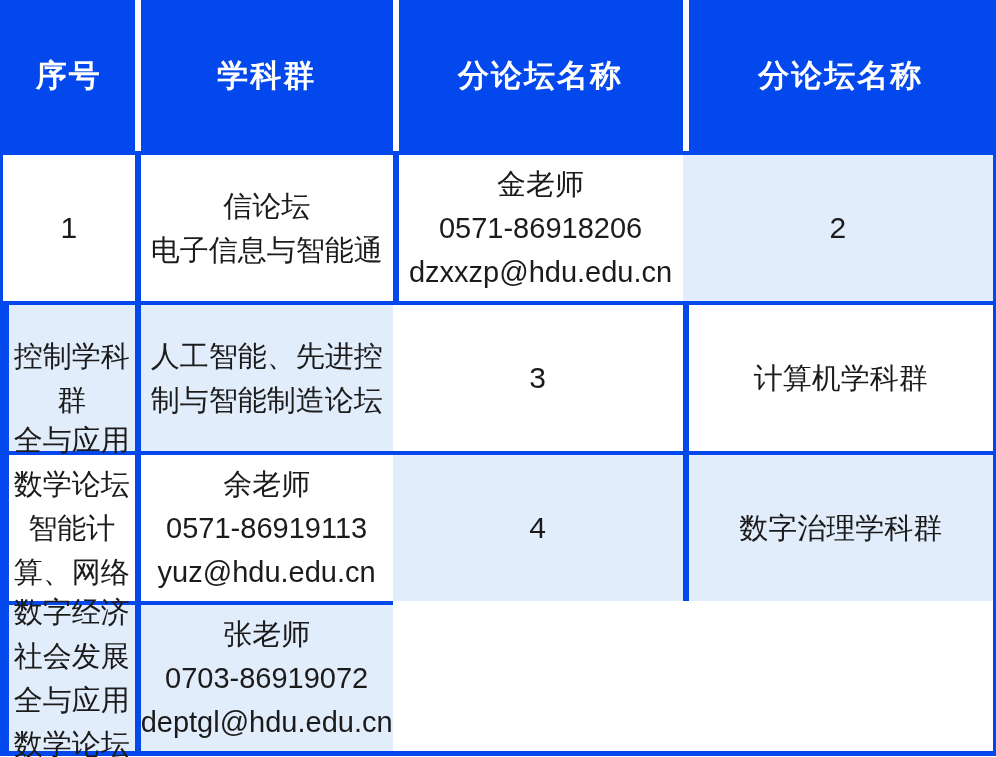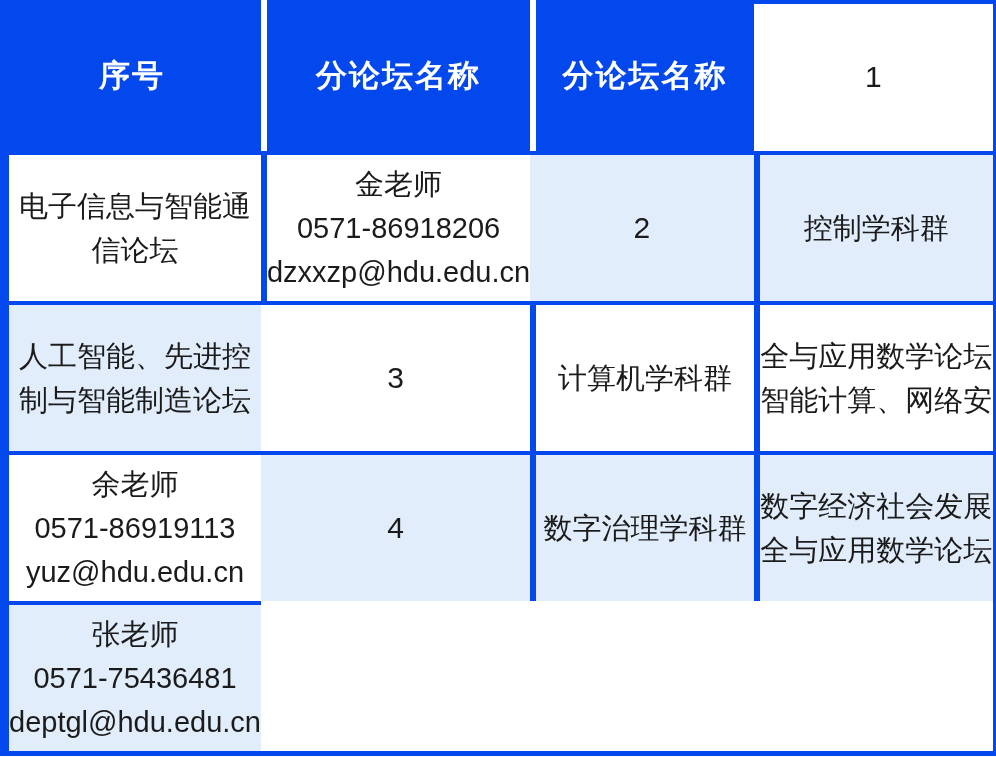--- a/index.html
+++ b/index.html
@@ -58,32 +58,35 @@
 </head>
 <body>
 
 <div class="page">
   <div class="tbl">
 
     <div class="th">
       <span>序号</span>
     </div>
     <div class="th sep">
+      <span>学科群</span>
+    </div>
+    <div class="th sep">
       <span>分论坛名称</span>
     </div>
     <div class="th sep">
       <span>分论坛名称</span>
     </div>
 
     <div class="td row-white">
       <span class="num">1</span>
     </div>
     <div class="td sep row-white">
+      <span class="line">信论坛</span>
       <span class="line">电子信息与智能通</span>
-      <span class="line">信论坛</span>
     </div>
     <div class="td sep row-white">
       <span class="line">金老师</span>
       <span class="line">0571-86918206</span>
       <span class="line">dzxxzp@hdu.edu.cn</span>
     </div>
 
     <div class="td row-alt">
       <span class="num">2</span>
     </div>
@@ -116,18 +119,18 @@
     </div>
     <div class="td sep row-alt">
       <span>数字治理学科群</span>
     </div>
     <div class="td sep row-alt">
       <span class="line">数字经济社会发展</span>
       <span class="line">全与应用数学论坛</span>
     </div>
     <div class="td sep row-alt">
       <span class="line">张老师</span>
-      <span class="line">0571-75436481</span>
+      <span class="line">0703-86919072</span>
       <span class="line">deptgl@hdu.edu.cn</span>
     </div>
 
   </div>
 </div>
 
 </body></html>

